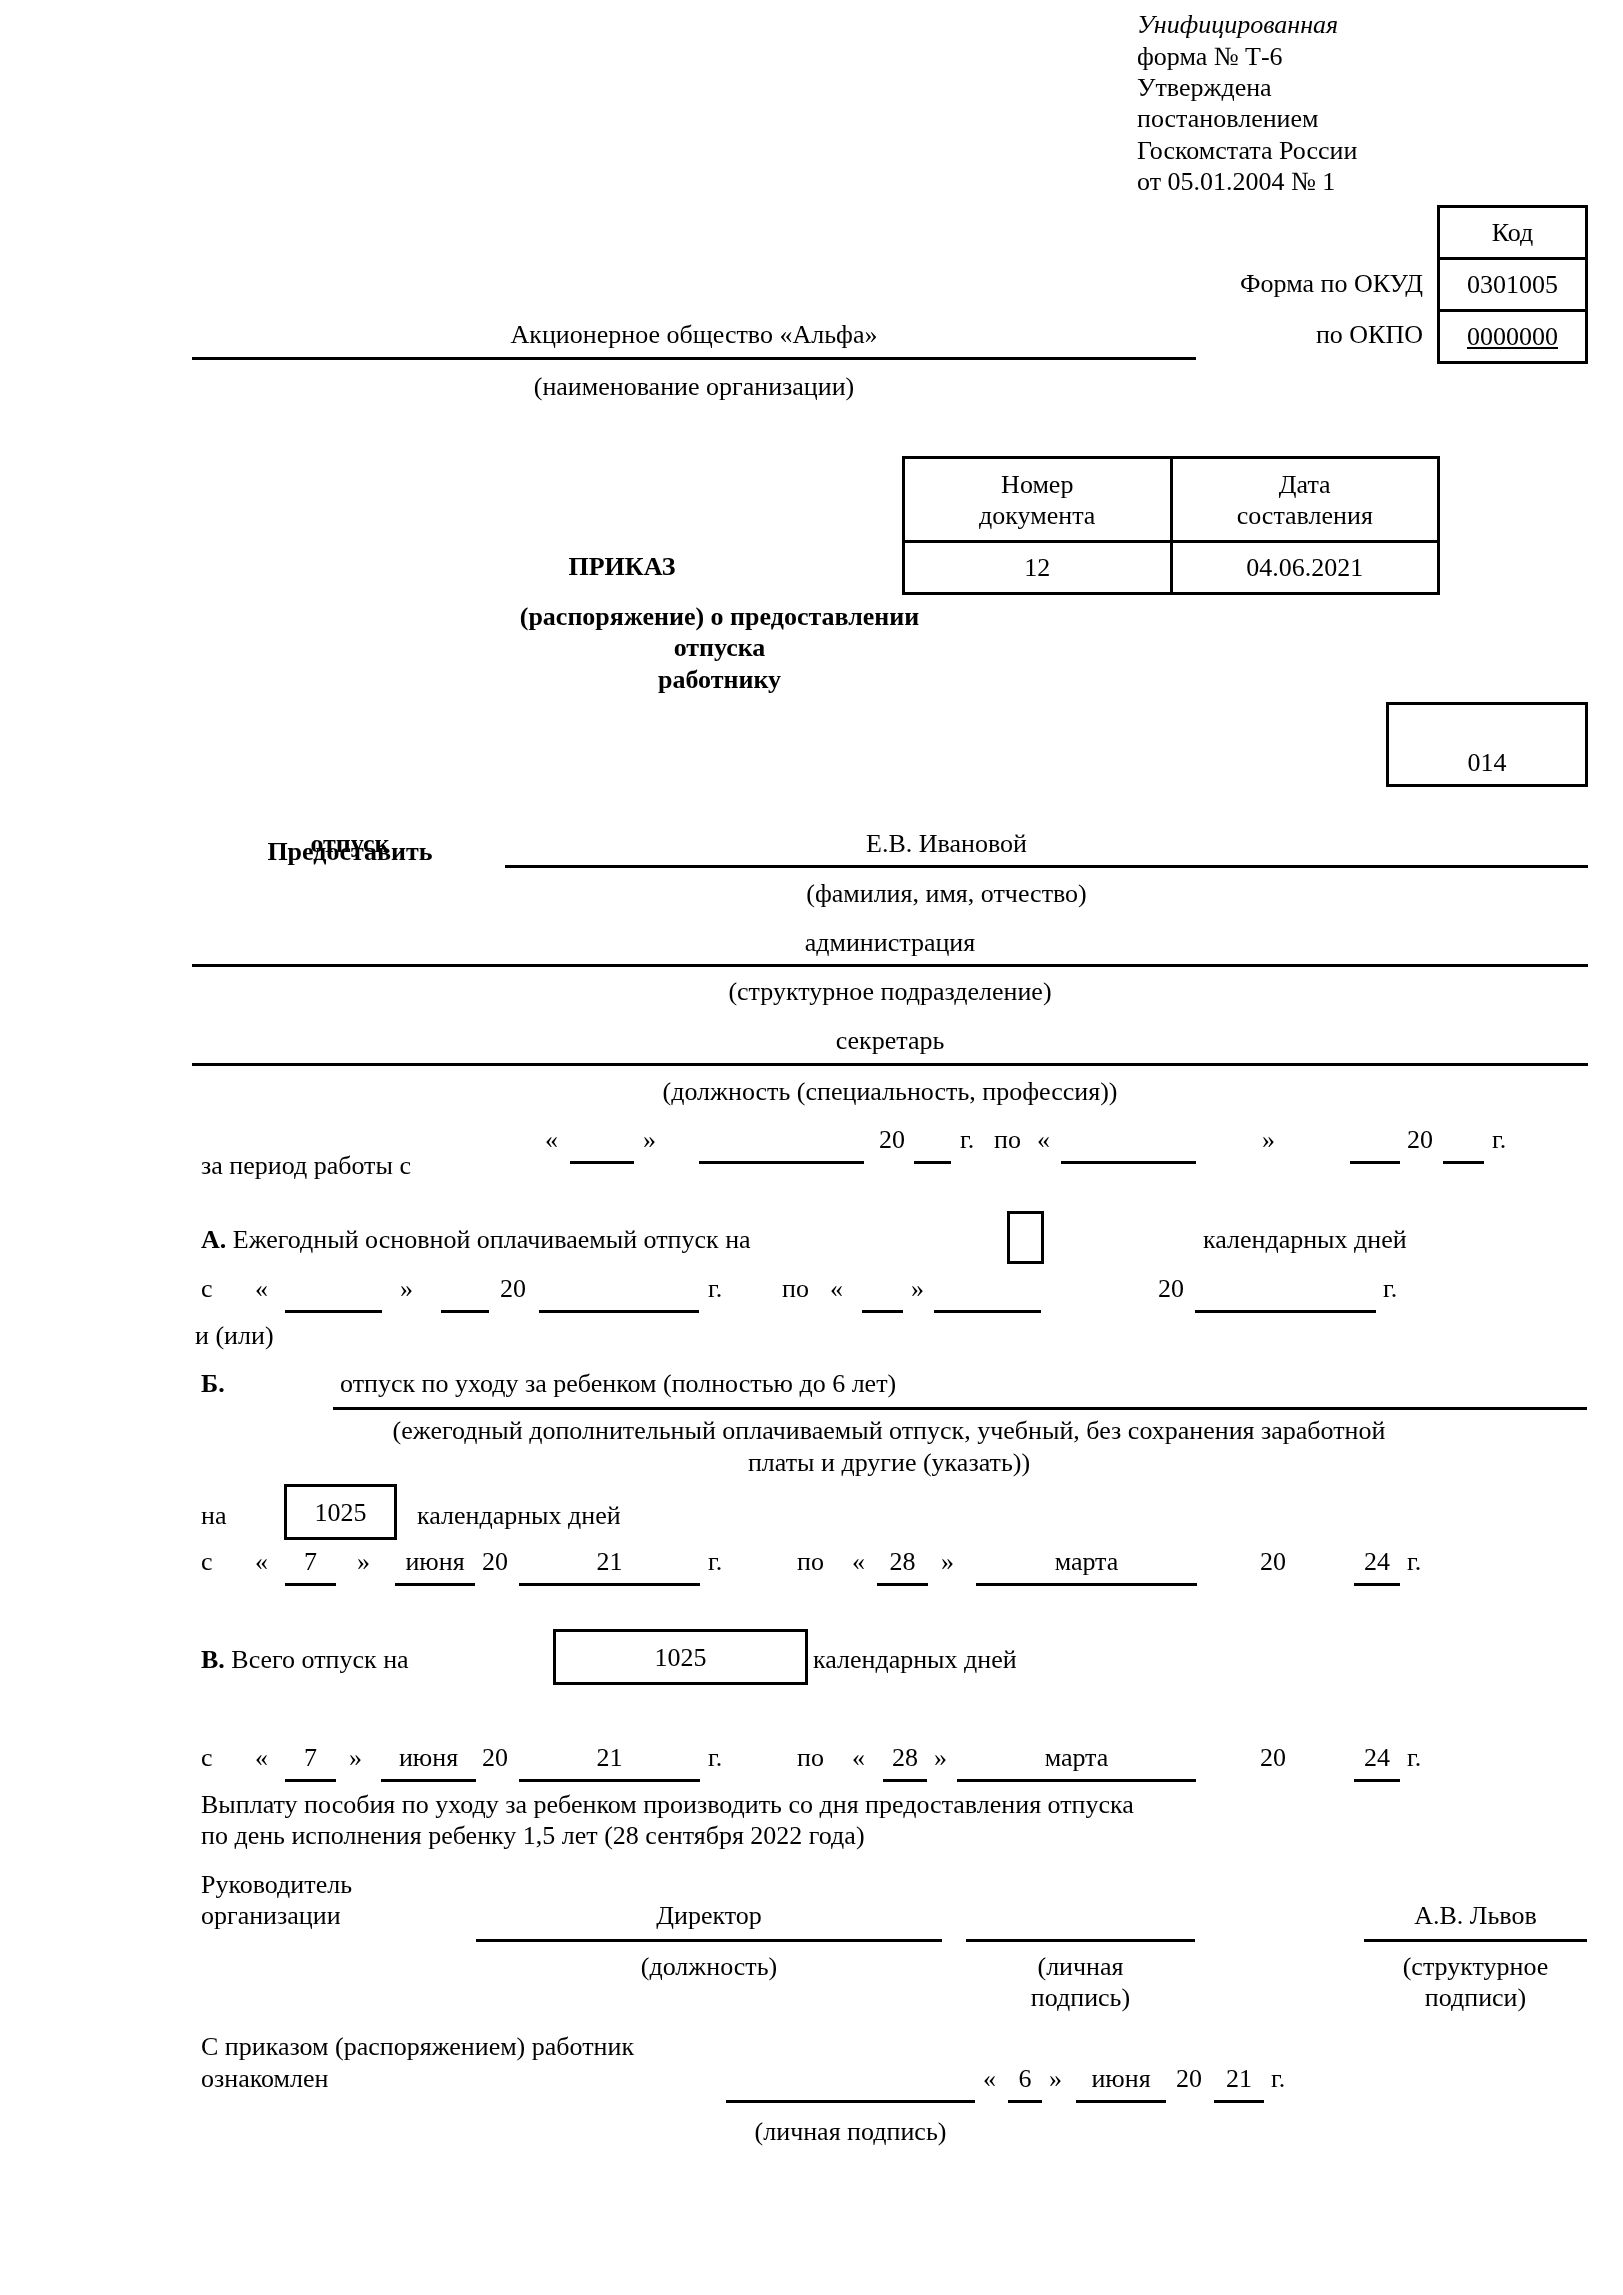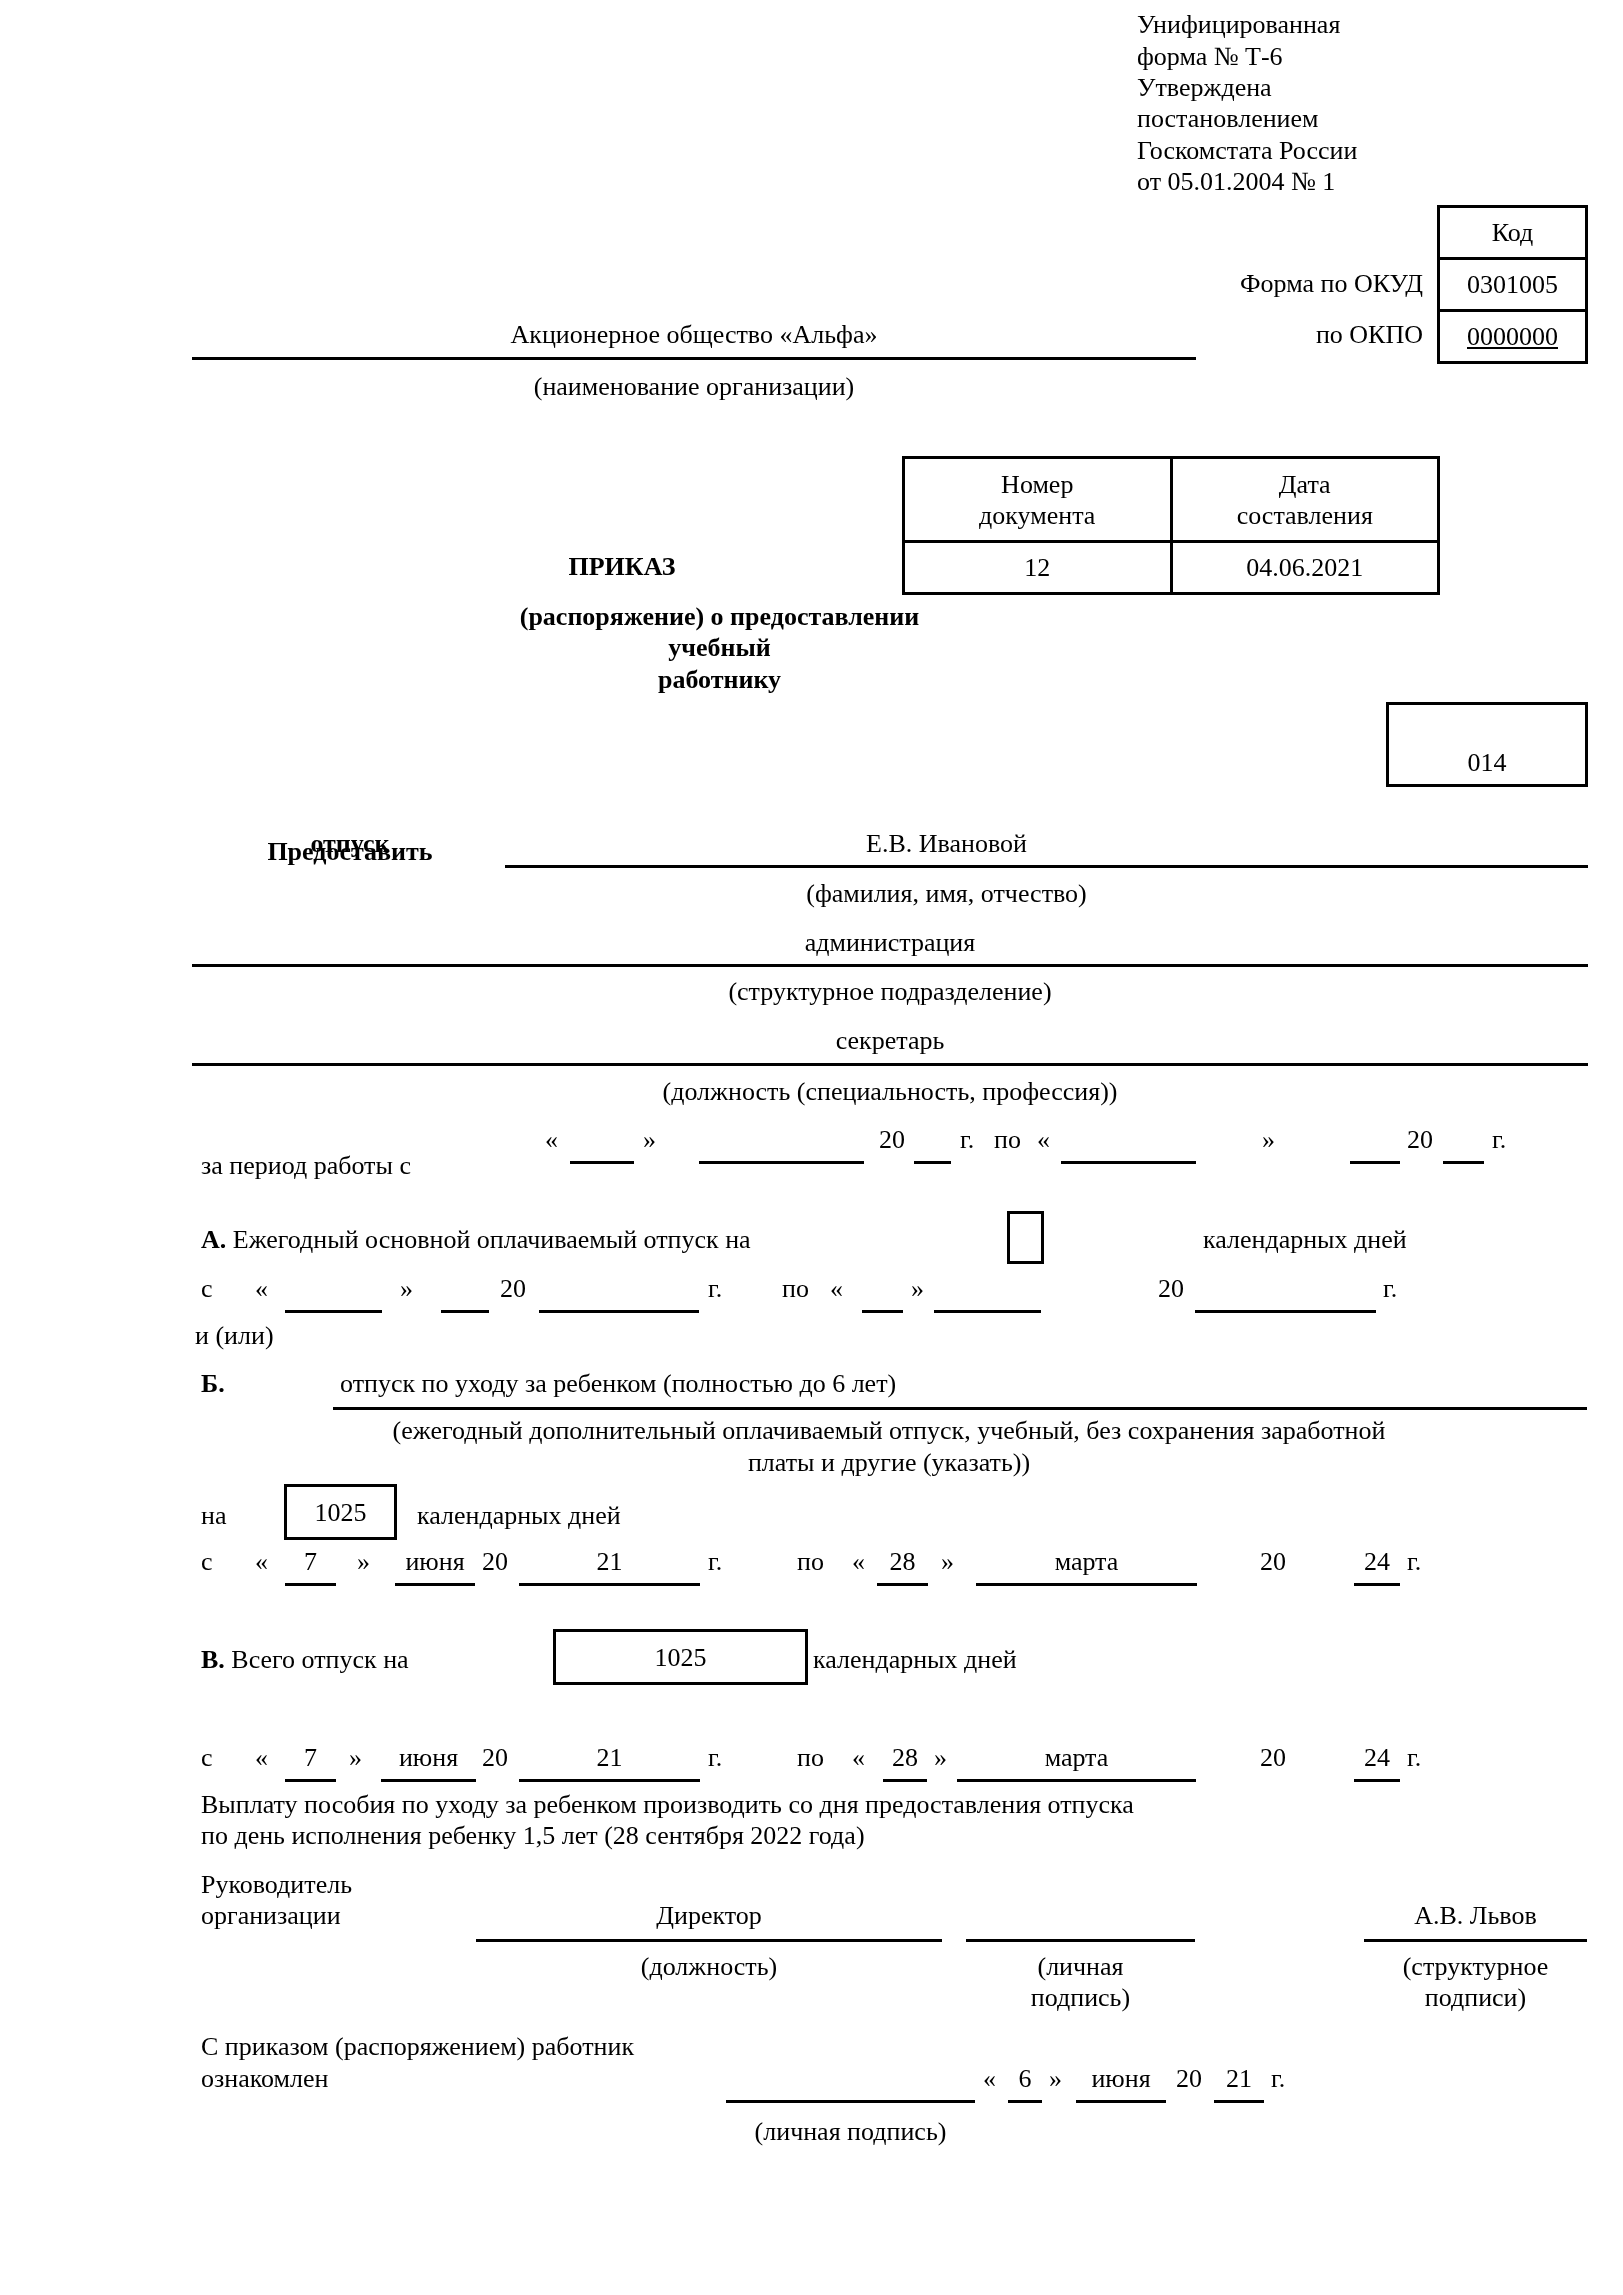--- a/index.html
+++ b/index.html
@@ -10,21 +10,21 @@
   .b { font-weight:bold; }
   .line { position:absolute; height:3.3px; background:#000; }
   .box { position:absolute; border:3.3px solid #000; box-sizing:border-box; display:flex; align-items:center; justify-content:center; text-align:center; line-height:31px; }
   table.grid { position:absolute; border-collapse:collapse; }
   table.grid td { border:3.3px solid #000; text-align:center; vertical-align:middle; line-height:31px; padding:0; }
 </style>
 </head>
 <body>
 
 <div>
-  <div class="t" style="left:1137px;top:9.2px;">Унифицированная</div>
+  <div class="t" style="left:1137px;top:9.2px;font-style:italic;">Унифицированная</div>
   <div class="t" style="left:1137px;top:41px;">форма № Т-6</div>
   <div class="t" style="left:1137px;top:72px;">Утверждена</div>
   <div class="t" style="left:1137px;top:103px;">постановлением</div>
   <div class="t" style="left:1137px;top:135px;">Госкомстата России</div>
   <div class="t" style="left:1137px;top:166px;">от 05.01.2004 № 1</div>
 </div>
 
 <table class="grid" style="left:1437px;top:205px;width:151px;">
   <tbody>
       <tr style="height:52px;">
@@ -59,21 +59,21 @@
   </tr>
   <tr style="height:52px;">
     <td>12</td>
     <td>04.06.2021</td>
   </tr>
 </tbody>
   </table>
 
 <div class="t c b" style="left:393px;width:458px;top:551px;">ПРИКАЗ</div>
 <div class="t c b" style="left:458px;width:523px;top:601px;">(распоряжение) о предоставлении</div>
-<div class="t c b" style="left:458px;width:523px;top:632px;">учебный</div>
+<div class="t c b" style="left:458px;width:523px;top:632px;">отпуска</div>
 <div class="t c b" style="left:458px;width:523px;top:664px;">работнику</div>
 
 <div class="t c b" style="left:229px;width:242px;top:836px;">Предоставить</div>
 <div class="t c b" style="left:229px;width:242px;top:828px;">отпуск</div>
 <div class="t c" style="left:505px;width:883px;top:828px;">Е.В. Ивановой</div>
 <div class="line" style="left:505px;width:1083px;top:865px;"></div>
 
 <table class="grid" style="left:1386px;top:702px;width:202px;">
   <tbody>
   <tr style="height:82px;">

